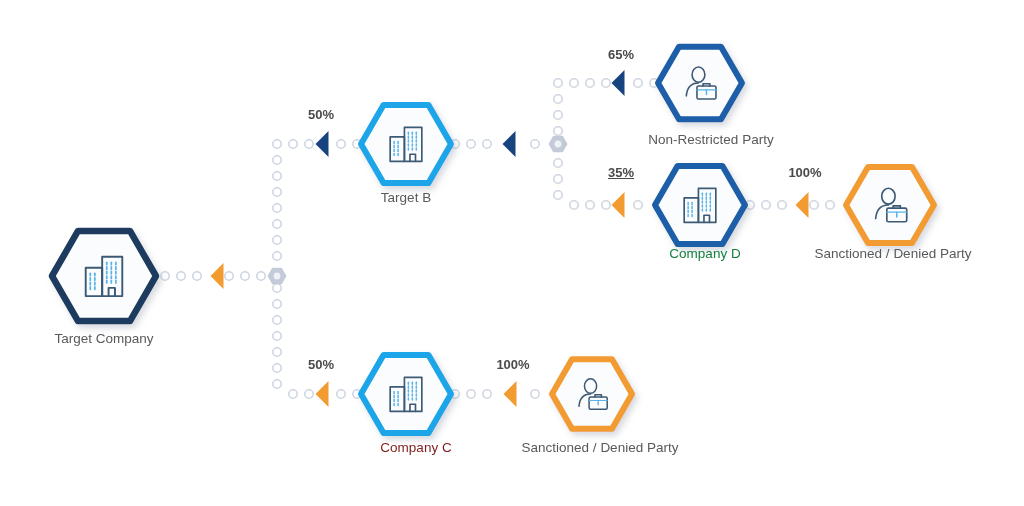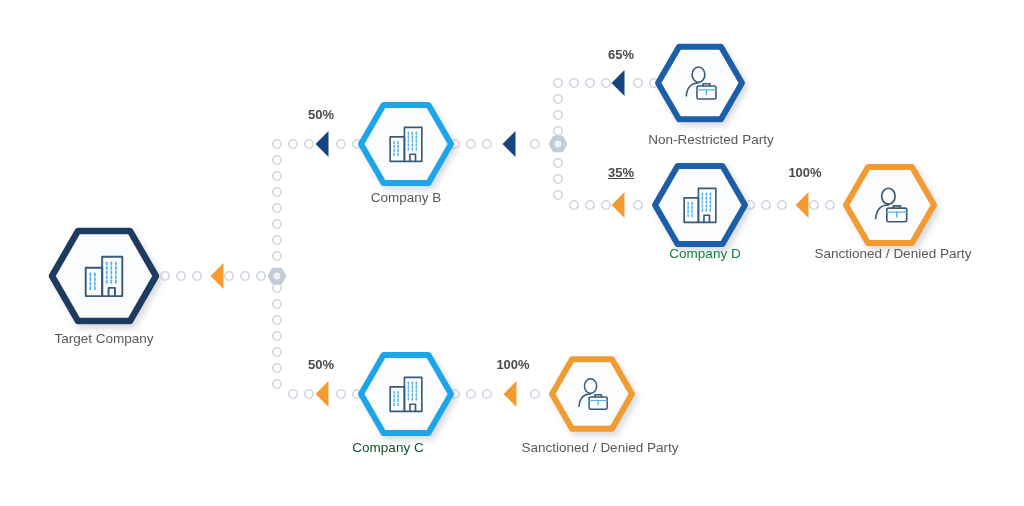--- a/index.html
+++ b/index.html
@@ -282,25 +282,25 @@
             <path d="M26 25 V22 H35 V25"></path>
             <line x1="30.5" y1="30" x2="30.5" y2="36" stroke="#58b4e8" stroke-width="1.9"></line>
             <line x1="18" y1="30" x2="43" y2="30" stroke="#58b4e8" stroke-width="1.6"></line>
           </g>
         </g>
       </g>
   </svg>
 
   <div id="labels">
       <div class="node-label" style="left: 104px; top: 331px; color: rgb(88, 89, 91);">Target Company</div>
-      <div class="node-label" style="left: 406px; top: 190px; color: rgb(88, 89, 91);">Company B</div>
+      <div class="node-label" style="left: 406px; top: 190px; color: rgb(88, 89, 91);">Target B</div>
       <div class="node-label" style="left: 711px; top: 124px; color: rgb(88, 89, 91); margin-top: 8px;">Non-Restricted Party</div>
       <div class="node-label" style="left: 705px; top: 246px; color: #15803d;">Company D</div>
       <div class="node-label" style="left: 893px; top: 246px; color: rgb(88, 89, 91);">Sanctioned / Denied Party</div>
-      <div class="node-label" style="left: 388px; top: 440px; color: #14532d;">Company C</div>
+      <div class="node-label" style="left: 416px; top: 440px; color: #7f1d1d;">Company C</div>
       <div class="node-label" style="left: 600px; top: 440px; color: rgb(88, 89, 91);">Sanctioned / Denied Party</div>
     </div>
   <div id="percents">
       <div class="pct" style="left: 321px; top: 107px; color: rgb(74, 74, 77);">50%</div>
       <div class="pct" style="left: 621px; top: 47px; color: rgb(74, 74, 77);">65%</div>
       <div class="pct" style="left: 621px; top: 165px; color: rgb(74, 74, 77); text-decoration: underline;">35%</div>
       <div class="pct" style="left: 805px; top: 165px; color: rgb(74, 74, 77);">100%</div>
       <div class="pct" style="left: 321px; top: 357px; color: rgb(74, 74, 77);">50%</div>
       <div class="pct" style="left: 513px; top: 357px; color: rgb(74, 74, 77);">100%</div>
     </div>

